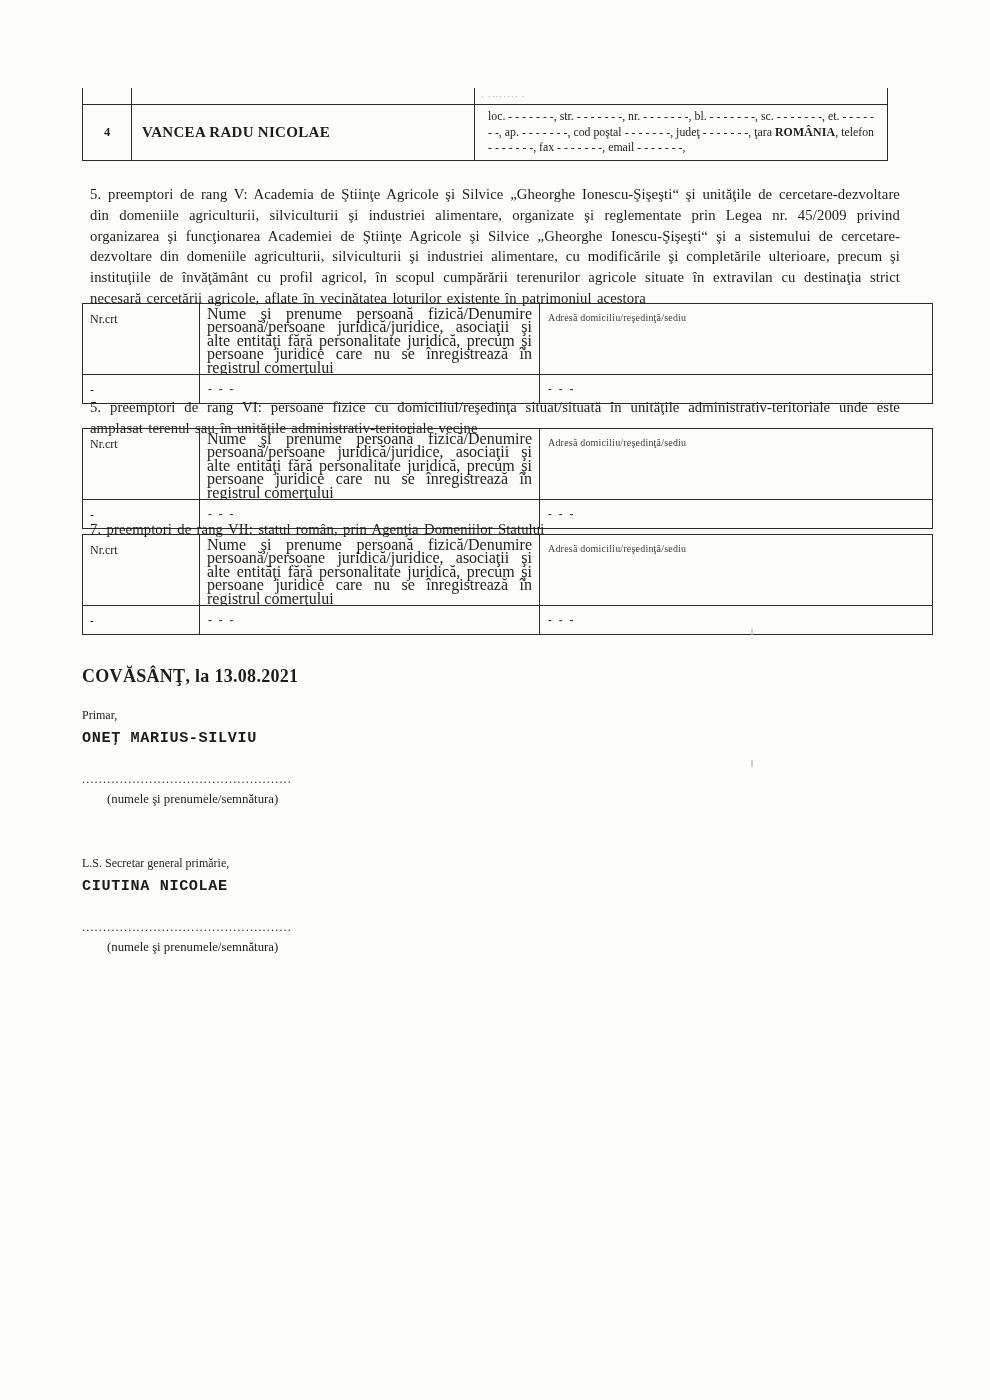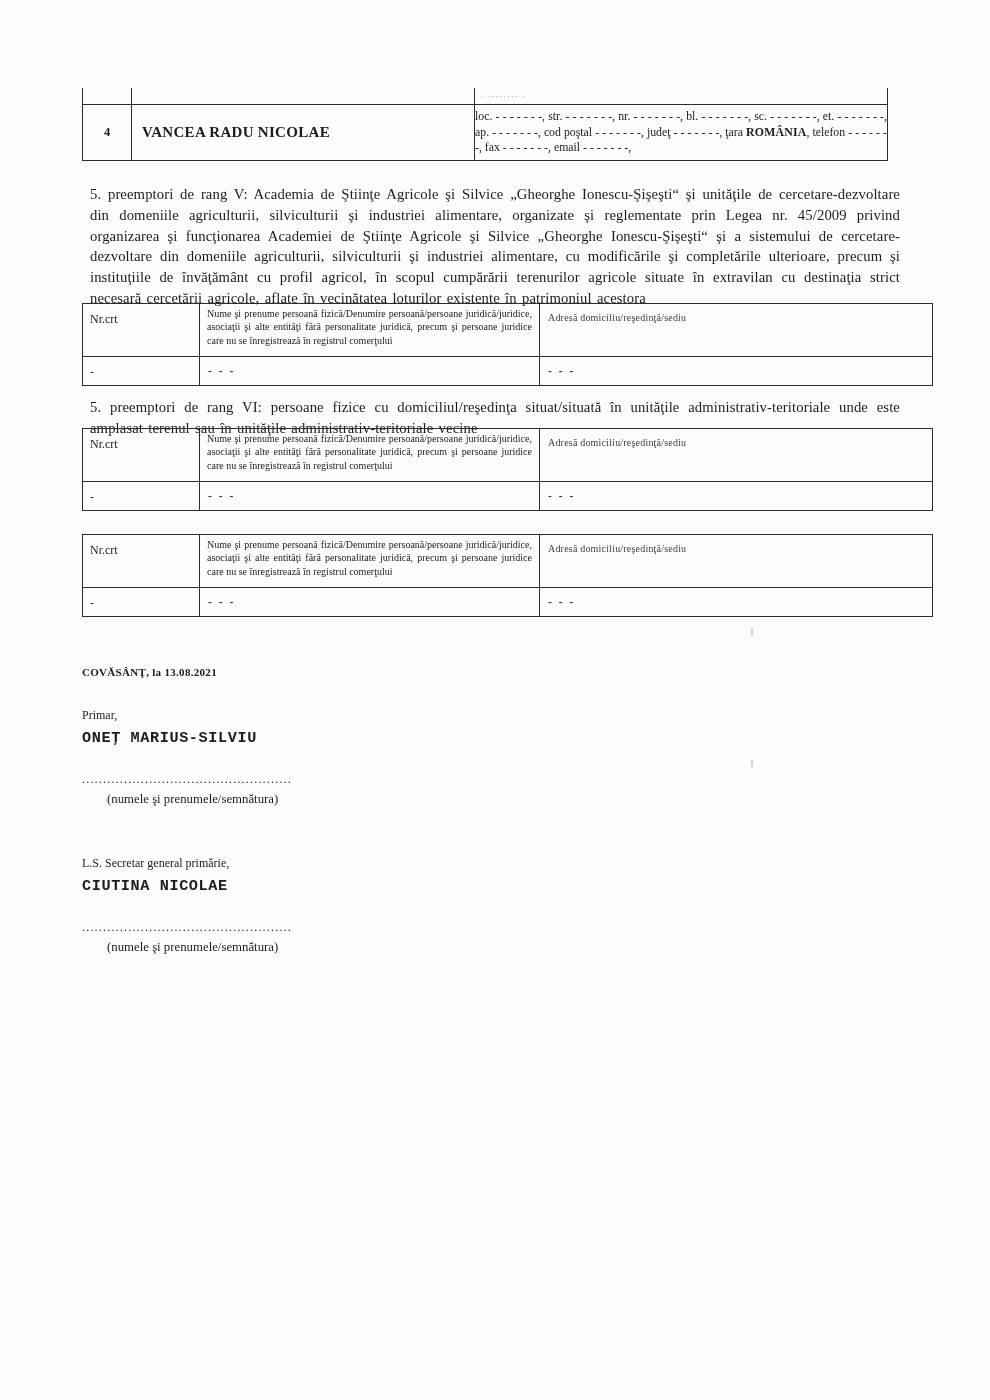--- a/index.html
+++ b/index.html
@@ -10,40 +10,40 @@
   }
   
   table{border-collapse:collapse;position:absolute;left:82px;table-layout:fixed;}
   td{border:1.5px solid #2b2b2b;overflow:hidden;}
   .top-table{top:88px;width:806px;}
   .top-table .partial td{border-top:none;height:16px;padding:0 6px;}
   .remnant{font-size:7px;color:#555;letter-spacing:1.5px;line-height:8px;display:block;margin-top:1px;}
   .top-table .main td{height:49px;}
   .cell-nr-top{width:36px;text-align:center;font-size:12.5px;font-weight:bold;}
   .cell-name-top{width:330px;padding:2px 10px;font-weight:bold;font-size:15px;letter-spacing:.3px;vertical-align:middle;}
-  .cell-addr-top{width:440px;padding:3px 0;font-size:11.8px;line-height:15.8px;text-align:justify;vertical-align:middle;}
+  .cell-addr-top{width:440px;padding:3px 13px;font-size:11.8px;line-height:15.8px;text-align:justify;vertical-align:middle;}
   .cell-addr-top b{letter-spacing:.2px;}
   
   .para{
     position:absolute;left:82px;width:810px;margin:8px;
     font-size:14.7px;line-height:20.8px;text-align:justify;
     word-spacing:1.5px;letter-spacing:.1px;
   }
   
   .rank-table{width:806px;}
   .rank-table .head td{height:44px;vertical-align:top;}
   .h1{width:103px;font-size:12px;padding:8px 6px 0 7px;}
-  .h2{width:325px;font-size:10px;line-height:13.4px;padding:3px 7px 0 7px;text-align:justify;color:#222;}
+  .h2{width:325px;font-size:16px;line-height:13.4px;padding:3px 7px 0 7px;text-align:justify;color:#222;}
   .h3{width:378px;font-size:10px;padding:8px 6px 0 8px;color:#3d3d3d;letter-spacing:.2px;}
   .rank-table .data td{height:26px;font-size:11.5px;vertical-align:middle;}
   .d1{padding-left:7px;}
   .d2,.d3{padding-left:8px;letter-spacing:2px;font-weight:bold;font-size:10px;color:#333;}
   
   .abs{position:absolute;left:82px;margin:0;}
-  .place-date{font-weight:bold;font-size:11px;letter-spacing:.3px;}
+  .place-date{font-weight:bold;font-size:18px;letter-spacing:.3px;}
   .sig-role{font-size:12px;}
   .sig-name{font-weight:bold;font-size:15.2px;letter-spacing:.6px;font-family:Liberation Mono, monospace;}
   .sig-dots{font-size:12px;letter-spacing:1.2px;color:#2a2a2a;}
   .sig-caption{font-size:12.8px;margin-left:25px;}
   
   .speck{position:absolute;width:2px;background:#b9b9b9;opacity:.7;}
 </style>
 </head>
 <body>
 
@@ -93,20 +93,21 @@
       <td class="h3">Adresă domiciliu/reşedinţă/sediu</td>
     </tr>
     <tr class="data">
       <td class="d1">-</td>
       <td class="d2">- - -</td>
       <td class="d3">- - -</td>
     </tr>
   </tbody>
     </table>
 
+  <p class="para" style="top:511px">7. preemptori de rang VII: statul român, prin Agenţia Domeniilor Statului</p>
 
   <table class="rank-table" style="top:534px">
     <tbody>
         <tr class="head">
       <td class="h1">Nr.crt</td>
       <td class="h2">Nume şi prenume persoană fizică/Denumire persoană/persoane juridică/juridice, asociaţii şi alte entităţi fără personalitate juridică, precum şi persoane juridice care nu se înregistrează în registrul comerţului</td>
       <td class="h3">Adresă domiciliu/reşedinţă/sediu</td>
     </tr>
     <tr class="data">
       <td class="d1">-</td>

